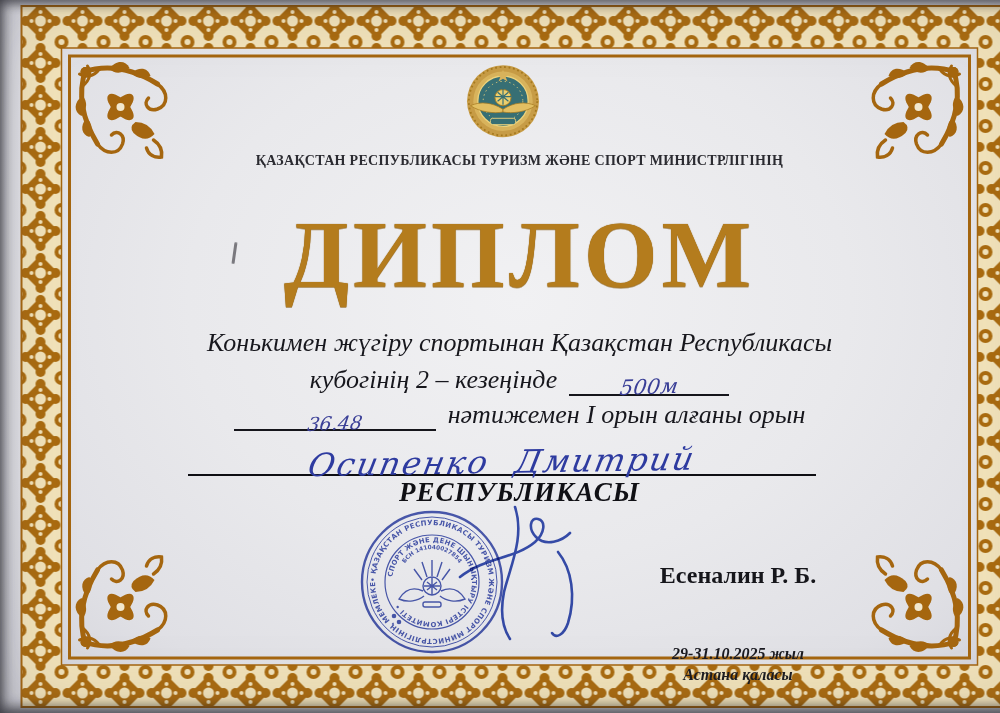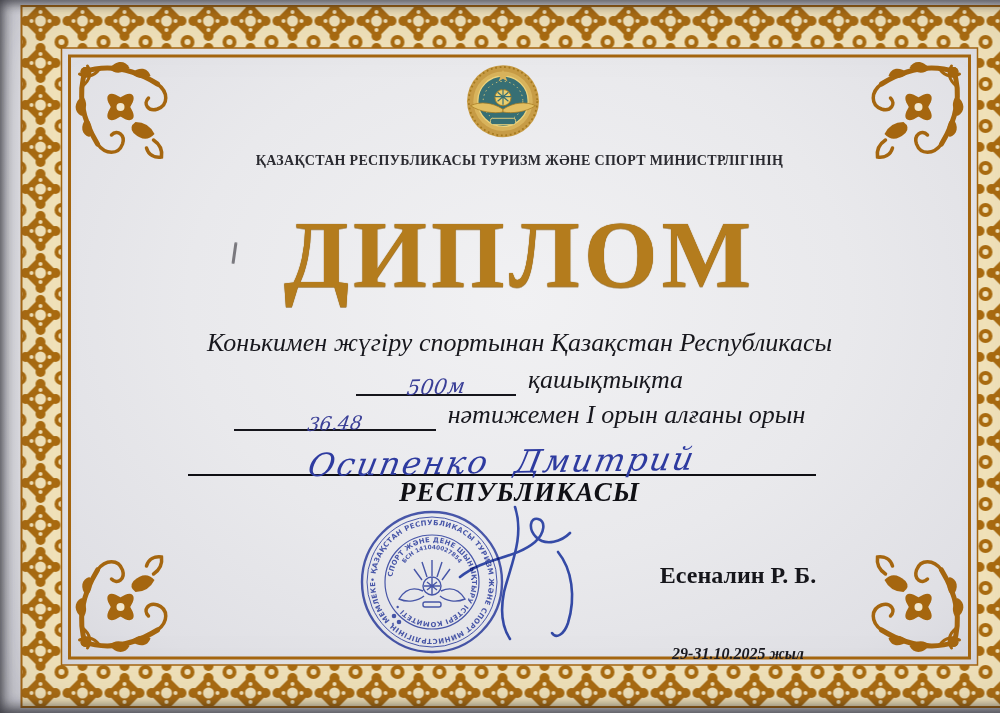--- a/index.html
+++ b/index.html
@@ -196,24 +196,24 @@
     </div>
 
     <div class="pen-mark"></div>
 
     <h1 class="title">ДИПЛОМ</h1>
 
     <div class="body-line bl1">
       <span>Конькимен жүгіру спортынан Қазақстан Республикасы</span>
     </div>
     <div class="body-line bl2">
+      <span>кубогінің 2 – кезеңінде</span>
       <span class="blank blank-distance">
         <span class="hw hw-distance">500м</span>
       </span>
-      <span>қашықтықта</span>
     </div>
     <div class="body-line bl3">
       <span class="blank blank-result">
         <span class="hw hw-result">36.48</span>
       </span>
       <span>нәтижемен I орын алғаны орын</span>
     </div>
 
     <div class="name-underline">
       <span class="hw-name">Осипенко Дмитрий</span>
@@ -260,16 +260,17 @@
         <path d="M85,10 C95,40 80,70 74,95 C70,115 72,130 80,142"></path>
         <path d="M30,80 C55,60 85,62 105,45 C115,36 116,24 108,22 C100,20 98,32 106,40 C116,50 132,44 140,36"></path>
         <path d="M128,55 C142,72 146,100 138,126 C134,138 126,142 122,136"></path>
       </g>
     </svg>
 
     <div class="chairman-name">Есеналин Р. Б.</div>
 
     <div class="footer-block">
       <div>29-31.10.2025 жыл</div>
+      <div>Астана қаласы</div>
     </div>
 
   </div>
 </div>
 
 </body></html>

